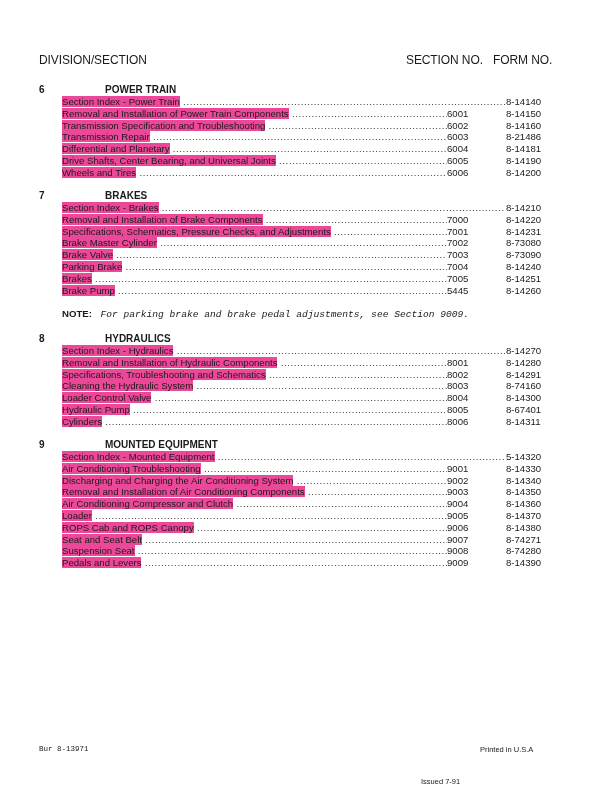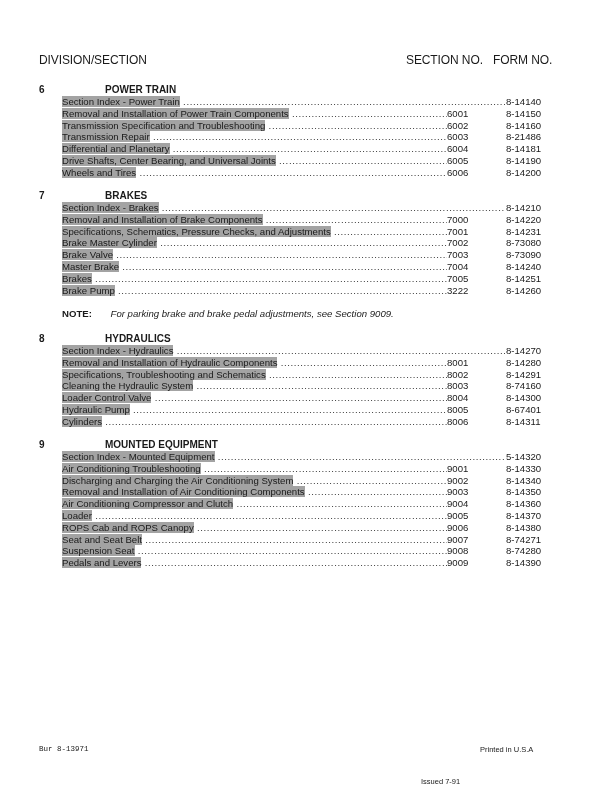--- a/index.html
+++ b/index.html
@@ -17,28 +17,28 @@
     .div-title { position: absolute; left: 62px; top: 0; padding-left: 43px; }
     .row { position: relative; height: 11.8px; font-size: 9.6px; line-height: 11.8px; }
     .row .lead {
       position: absolute; left: 62px; width: 385px; overflow: hidden; white-space: nowrap;
     }
     .row.idx .lead { width: 443px; }
     .row .lead::after {
       content: " ..........................................................................................................................................................................................................................";
       letter-spacing: 0.6px; color: #333;
     }
-    .row .title { background: #a3a3a3; }
+    .row .title { background: #ec4899; }
     .row .sec { position: absolute; left: 447px; top: 0; width: 26px; }
     .row .form { position: absolute; left: 506px; top: 0; }
     .note {
       position: absolute; left: 62px; font-size: 9.6px;
     }
-    .note b { font-weight: bold; margin-right: 16px; }
-    .note i { font-style: italic; }
+    .note b { font-weight: bold; margin-right: 6px; }
+    .note i { font-style: italic; font-family: Liberation Mono, monospace; }
     .footer { position: absolute; top: 745px; font-size: 7.5px; }
     .f-left { left: 39px; font-family: Liberation Mono, monospace; }
     .f-issued { left: 421px; margin-top: 32px; }
     .f-printed { left: 480px; }
   </style>
 </head>
 <body>
 
 <div class="hdr hdr-div">DIVISION/SECTION</div>
 <div class="hdr hdr-sec">SECTION NO.</div>
@@ -108,32 +108,32 @@
       <div class="lead"><span class="title">Brake Master Cylinder</span></div>
       <span class="sec">7002</span>
       <span class="form">8-73080</span>
     </div>
   <div class="row">
       <div class="lead"><span class="title">Brake Valve</span></div>
       <span class="sec">7003</span>
       <span class="form">8-73090</span>
     </div>
   <div class="row">
-      <div class="lead"><span class="title">Master Brake</span></div>
+      <div class="lead"><span class="title">Parking Brake</span></div>
       <span class="sec">7004</span>
       <span class="form">8-14240</span>
     </div>
   <div class="row">
       <div class="lead"><span class="title">Brakes</span></div>
       <span class="sec">7005</span>
       <span class="form">8-14251</span>
     </div>
   <div class="row">
       <div class="lead"><span class="title">Brake Pump</span></div>
-      <span class="sec">3222</span>
+      <span class="sec">5445</span>
       <span class="form">8-14260</span>
     </div>
 </div>
 <div class="note" style="top:308px;">
   <b>NOTE:</b>
   <i>For parking brake and brake pedal adjustments, see Section 9009.</i>
 </div>
 
 <div class="division" style="top:333px;">
   <div class="div-head">

